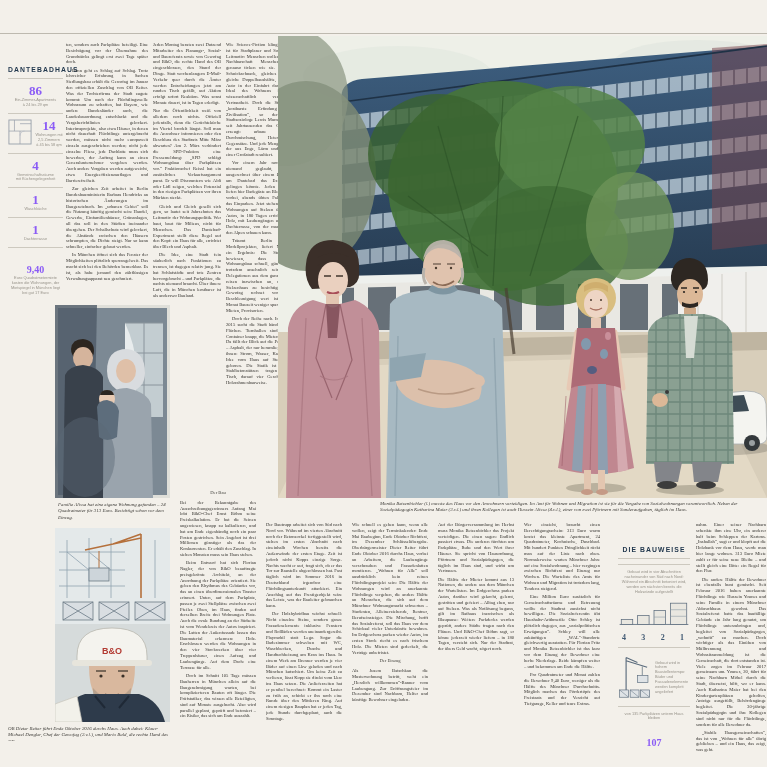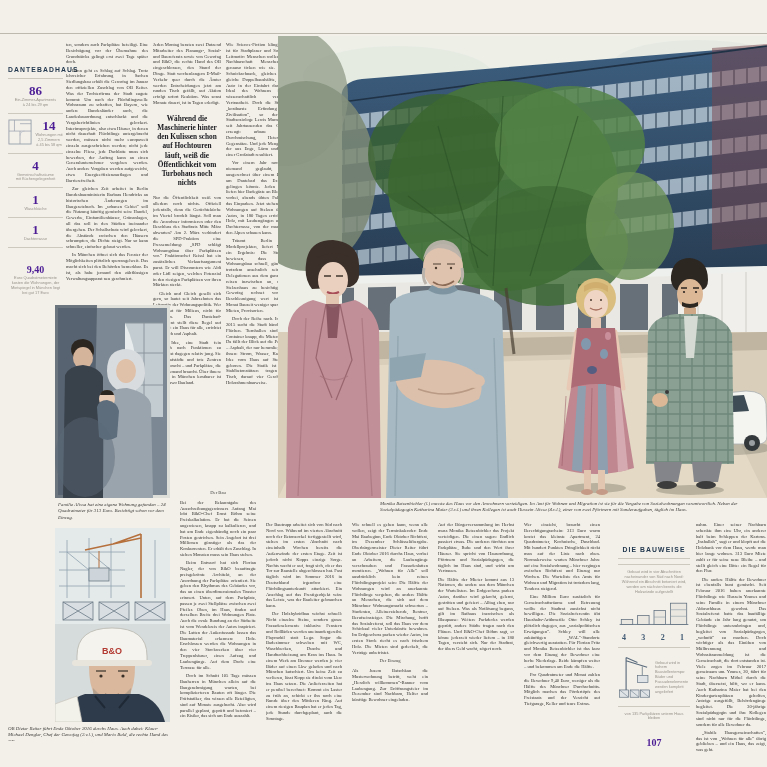--- a/index.html
+++ b/index.html
@@ -14,21 +14,21 @@
   .pq{font-weight:700;font-size:7.3px;line-height:9.2px;text-align:center;color:#17171c;margin:8px 1px;font-family:"Liberation Serif",serif;}
   .mk{text-align:center;font-size:4.6px;color:#45443f;margin:3px 0 4px 0;text-indent:0;}
 
   
   .caption{position:absolute;font-style:italic;font-size:4.9px;line-height:6.4px;color:#3c3a36;overflow:hidden;}
 
   
   .ig{position:absolute;font-family:"Liberation Sans",sans-serif;}
   .ig-title{font-weight:bold;font-size:6.8px;letter-spacing:1.1px;color:#22384e;text-align:left;}
   .ig-rule{height:1px;background:#cdc9bf;margin:5px 0;}
-  .ig-num{font-family:"Liberation Serif",serif;font-weight:bold;color:#4c1d95;text-align:center;}
+  .ig-num{font-family:"Liberation Serif",serif;font-weight:bold;color:#8b5cf6;text-align:center;}
   .n-big{font-size:13px;line-height:14px;}
   .n-mid{font-size:10px;line-height:12px;margin-top:16px;}
   .ig-lab{font-size:3.9px;line-height:4.9px;color:#97938a;text-align:center;white-space:pre-line;}
   .ig-lab.left{text-align:left;}
   .ig-item{margin:4px 0;}
   .ig-row{display:flex;align-items:flex-start;gap:3px;}
   .phase-row{display:flex;justify-content:space-between;padding:0 6px 0 4px;font-family:"Liberation Serif",serif;font-weight:bold;font-size:8px;color:#3f5872;margin-top:1px;}
 </style>
 </head>
 <body>
@@ -87,21 +87,20 @@
         <p>Dann geht es Schlag auf Schlag. Trotz lehrreicher Erfahrung in Sachen Siedlungsbau erhält die Gewofag im Januar den offiziellen Zuschlag von OB Reiter. Was der Tochterfirma der Stadt zugute kommt: Um nach der Flüchtlingswelle Wohnraum zu schaffen, hat Bayern, wie andere Bundesländer auch, die Landesbauordnung entschlackt und die Vergaberichtlinien gelockert. Interimsprojekte, also etwa Häuser, in denen nicht dauerhaft Flüchtlinge untergebracht werden, müssen nicht mehr europaweit einzeln ausgeschrieben werden; nicht jede einzelne Fliese, jede Dachlatte muss sich bewerben, der Auftrag kann an einen Generalunternehmer vergeben werden. Auch andere Vorgaben werden aufgeweicht, etwa Energieeffizienzauflagen und Barrierefreiheit.</p>
         <p>Zur gleichen Zeit arbeitet in Berlin Bundesbauministerin Barbara Hendricks an historischen Änderungen im Baugesetzbuch. Im „urbanen Gebiet“ soll die Nutzung künftig gemischt sein: Handel, Gewerbe, Einfamilienhäuser, Grünanlagen, all das soll in den Städten ineinander übergehen. Der Schallschutz wird gelockert, die Abstände zwischen den Häusern schrumpfen, die Dichte steigt. Nur so kann schneller, einfacher gebaut werden.</p>
         <p>In München öffnet sich das Fenster der Möglichkeiten plötzlich sperrangelweit. Das macht sich bei den Behörden bemerkbar. Es ist, als habe jemand den zähflüssigen Verwaltungsapparat neu geschmiert.</p>
       </div>
   </div>
 
   <div class="col" style="left:153px;top:42px;width:68px;height:456px;">
     <div class="pgroup">
         <p>Jeden Montag beraten zwei Dutzend Mitarbeiter des Planungs-, Sozial- und Baureferats sowie von Gewofag und B&amp;O, die rechte Hand des OB eingeschlossen, den Stand der Dinge. Statt wochenlangem E-Mail-Verkehr quer durch die Ämter werden Entscheidungen jetzt am runden Tisch gefällt, auf Aktion erfolgt sofort Reaktion. Was sonst Monate dauert, ist in Tagen erledigt.</p>
       </div>
-    <div class="pq">Während die Maschinerie hinter den Kulissen schon auf Hochtouren läuft, weiß die Öffentlichkeit vom Turbohaus noch nichts</div>
     <div class="pgroup">
         <p>Nur die Öffentlichkeit weiß von alledem noch nichts. Offiziell jedenfalls, denn die Gerüchteküche im Viertel brodelt längst. Soll man die Anwohner informieren oder den Beschluss des Stadtrats Mitte März abwarten? Am 2. März verhindert die SPD-Fraktion eine Pressemeldung: „SPD schlägt Wohnungsbau über Parkplätzen vor.“ Fraktionschef Reissl hat ein zusätzliches Verkaufsargument parat. Er will Discountern wie Aldi oder Lidl zeigen, welches Potenzial in den riesigen Parkplätzen vor ihren Märkten steckt.</p>
         <p>Gleich und Gleich gesellt sich gern, so lautet seit Jahrzehnten das Leitmotiv der Wohnungspolitik. Wer baut, baut für Milieus, nicht für Menschen. Das Dantebad-Experiment stellt diese Regel auf den Kopf: ein Haus für alle, errichtet über Blech und Asphalt.</p>
         <p>Die Idee, eine Stadt fein säuberlich nach Funktionen zu trennen, ist dagegen relativ jung. Sie hat Schlafstädte und tote Zentren hervorgebracht – und Parkplätze, die nachts niemand braucht. Über ihnen: Luft, die in München kostbarer ist als anderswo Bauland.</p>
       </div>
   </div>
 
   <div class="col" style="left:226px;top:42px;width:68px;height:456px;">
     <div class="pgroup">
         <p>Wie Science-Fiction klingen mag, ist für Stadtplaner und Soziologen Leitmotiv: Menschen wollen in ihrer Nachbarschaft Menschen, die genauso ticken wie sie. Gleicher Schnickschnack, gleiches Gehalt, gleiche Doppelhaushälfte, gleiches Auto in der Einfahrt davor. Das Ideal des Wohnens ist die wissenschaftlich vermessene Vertrautheit. Doch die Stadt, die „kostbarste Erfindung der Zivilisation“, so der US-Stadtsoziologe Lewis Mumford, hat seit Jahrtausenden das Gegenteil erzeugt: urbane Vielfalt, Durchmischung, Heterogenität, Gegensätze. Und jede Menge Stress, der aus Enge, Lärm und Tempo einer Großstadt resultiert.</p>

